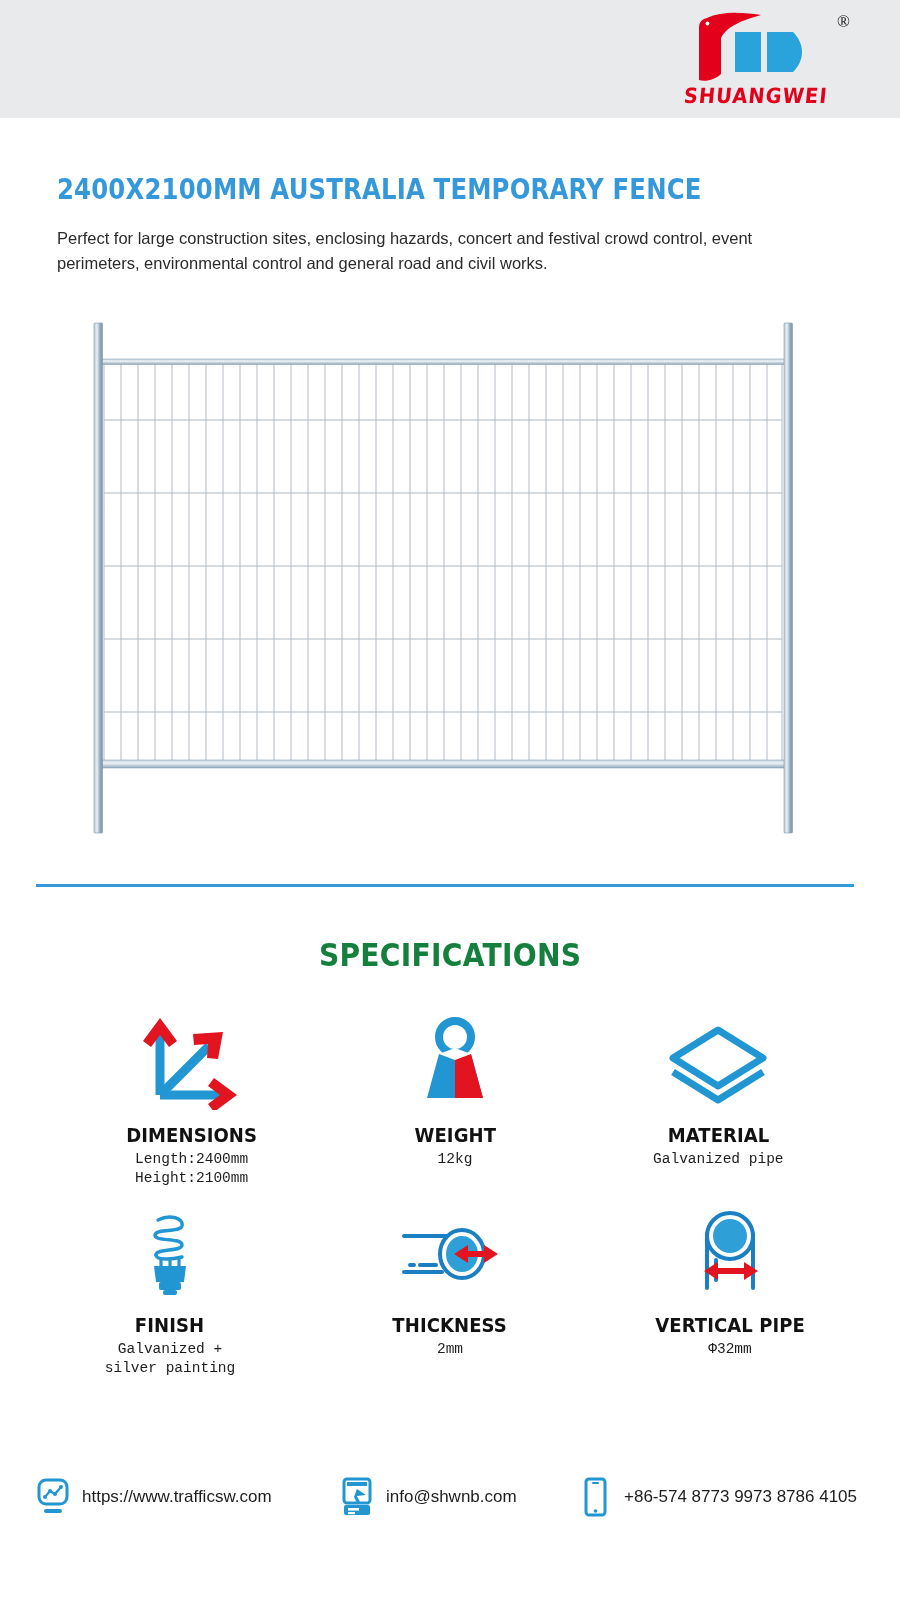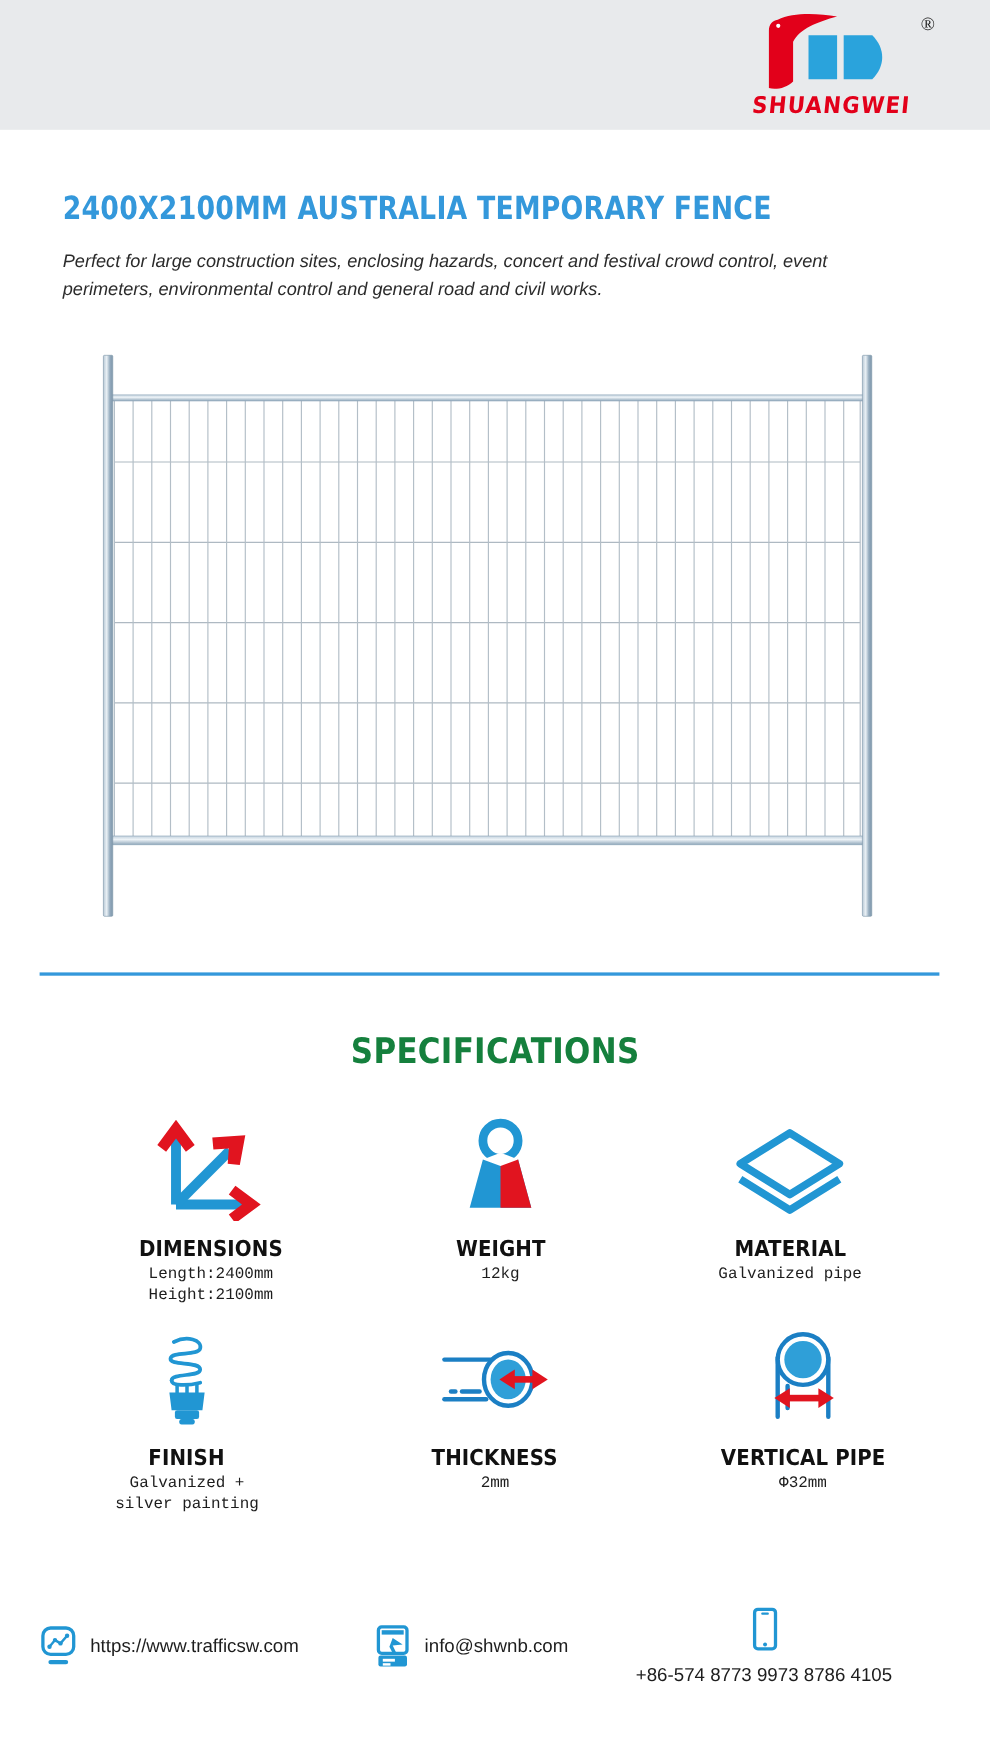--- a/index.html
+++ b/index.html
@@ -63,21 +63,20 @@
     white-space: nowrap;
   }
   .subtitle {
     position: absolute;
     left: 57px; top: 226px;
     width: 780px;
     font-size: 16.5px;
     line-height: 25px;
     color: #2b2b2b;
     font-family: "Liberation Sans", sans-serif;
-    font-style: italic;
   }
 
   
   .product {
     position: absolute;
     left: 60px; top: 305px;
     width: 780px; height: 560px;
     background: #ffffff;
   }
   .fence-svg { display: block; width: 780px; height: 560px; }
@@ -420,21 +419,21 @@
         <polyline points="9,20 14,14 19,17 25,10" fill="none" stroke="#2196d3" stroke-width="2.2"></polyline>
         <circle cx="9" cy="20" r="2" fill="#2196d3"></circle>
         <circle cx="14" cy="14" r="2" fill="#2196d3"></circle>
         <circle cx="19" cy="17" r="2" fill="#2196d3"></circle>
         <circle cx="25" cy="10" r="2" fill="#2196d3"></circle>
         <rect x="8" y="32" width="18" height="4" rx="2" fill="#2196d3"></rect>
       </svg>
       <span class="footer-text">https://www.trafficsw.com</span>
     </a>
 
-    <a class="footer-item f3" href="#" style="text-decoration:none;flex-direction:column;">
+    <a class="footer-item f3" href="#" style="text-decoration:none;">
       <svg class="footer-icon" viewBox="0 0 34 40">
         <rect x="8" y="2" width="19" height="36" rx="3" fill="none" stroke="#2196d3" stroke-width="3"></rect>
         <rect x="14" y="5" width="7" height="2" rx="1" fill="#2196d3"></rect>
         <circle cx="17.5" cy="34" r="1.8" fill="#2196d3"></circle>
       </svg>
       <span class="footer-text">+86-574 8773 9973 8786 4105</span>
     </a>
   </div>
 
 </div>

